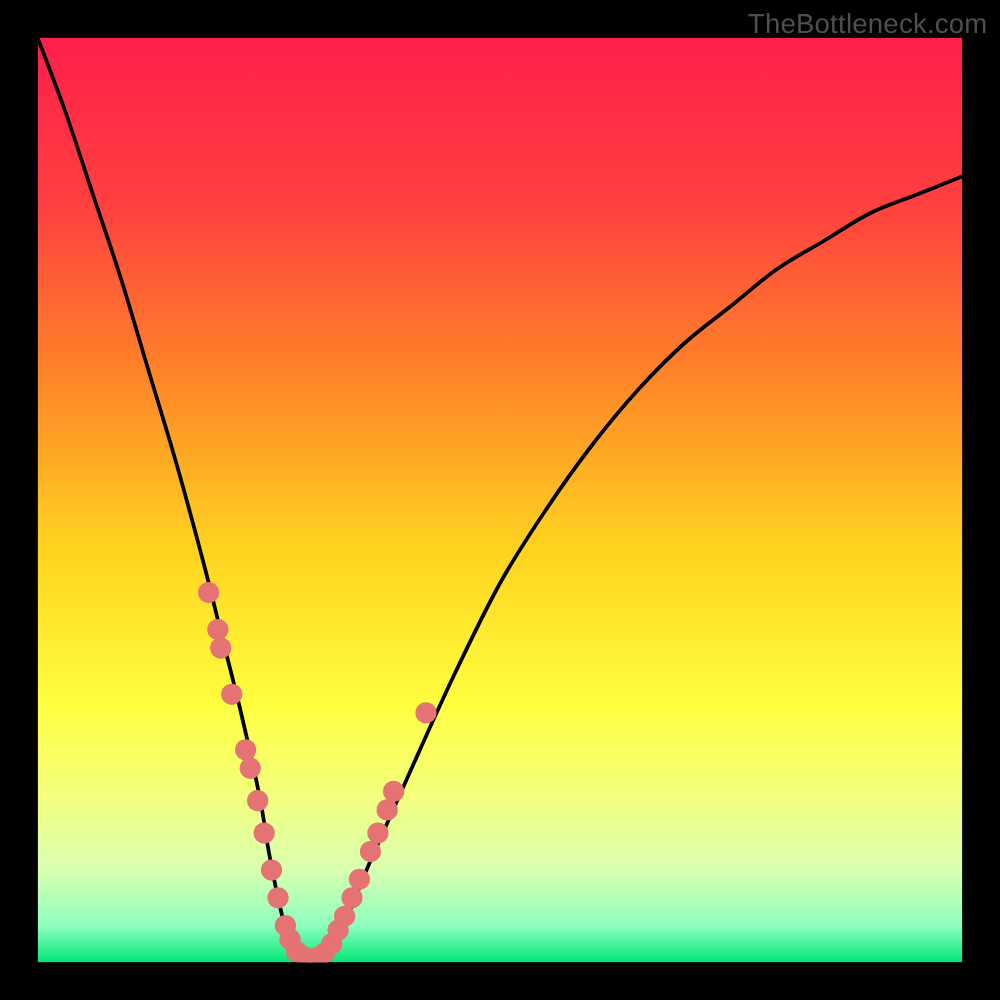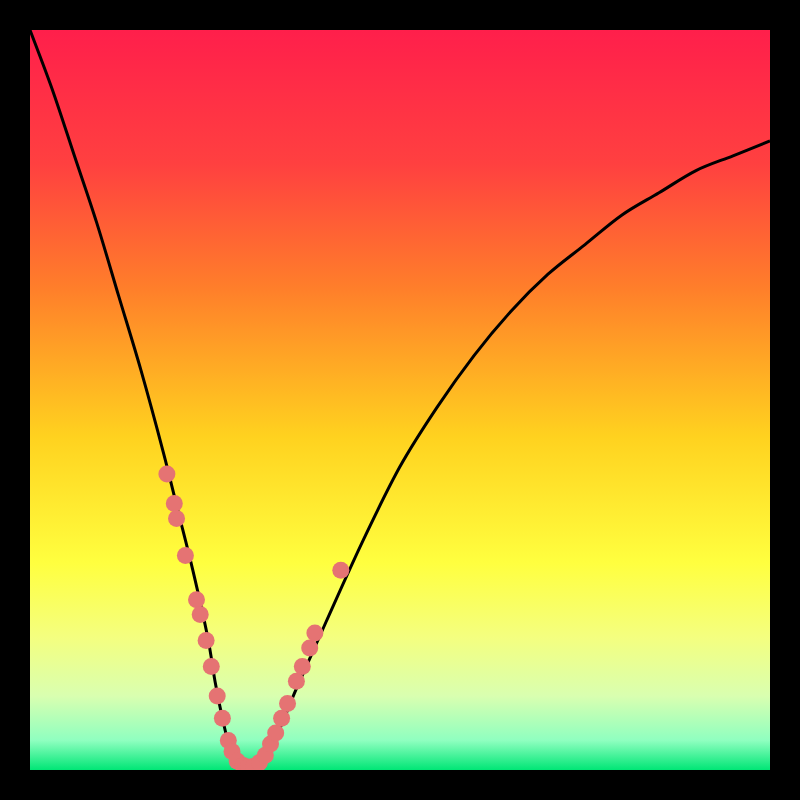--- a/index.html
+++ b/index.html
@@ -40,20 +40,21 @@
   }
   svg.curve {
     position: absolute;
     inset: 0;
   }
 </style>
 </head>
 <body>
 
 <div class="frame">
+  <div class="watermark">TheBottleneck.com</div>
   <div class="plot">
     <svg class="gradient" width="740" height="740" viewBox="0 0 740 740" preserveAspectRatio="none">
       <defs>
         <linearGradient id="bg" x1="0" y1="0" x2="0" y2="1">
             <stop offset="0%" stop-color="#ff1f4b"></stop>
             <stop offset="18%" stop-color="#ff4040"></stop>
             <stop offset="35%" stop-color="#ff7f2a"></stop>
             <stop offset="55.00000000000001%" stop-color="#ffd21f"></stop>
             <stop offset="72%" stop-color="#ffff3f"></stop>
             <stop offset="82%" stop-color="#f4ff7f"></stop>

